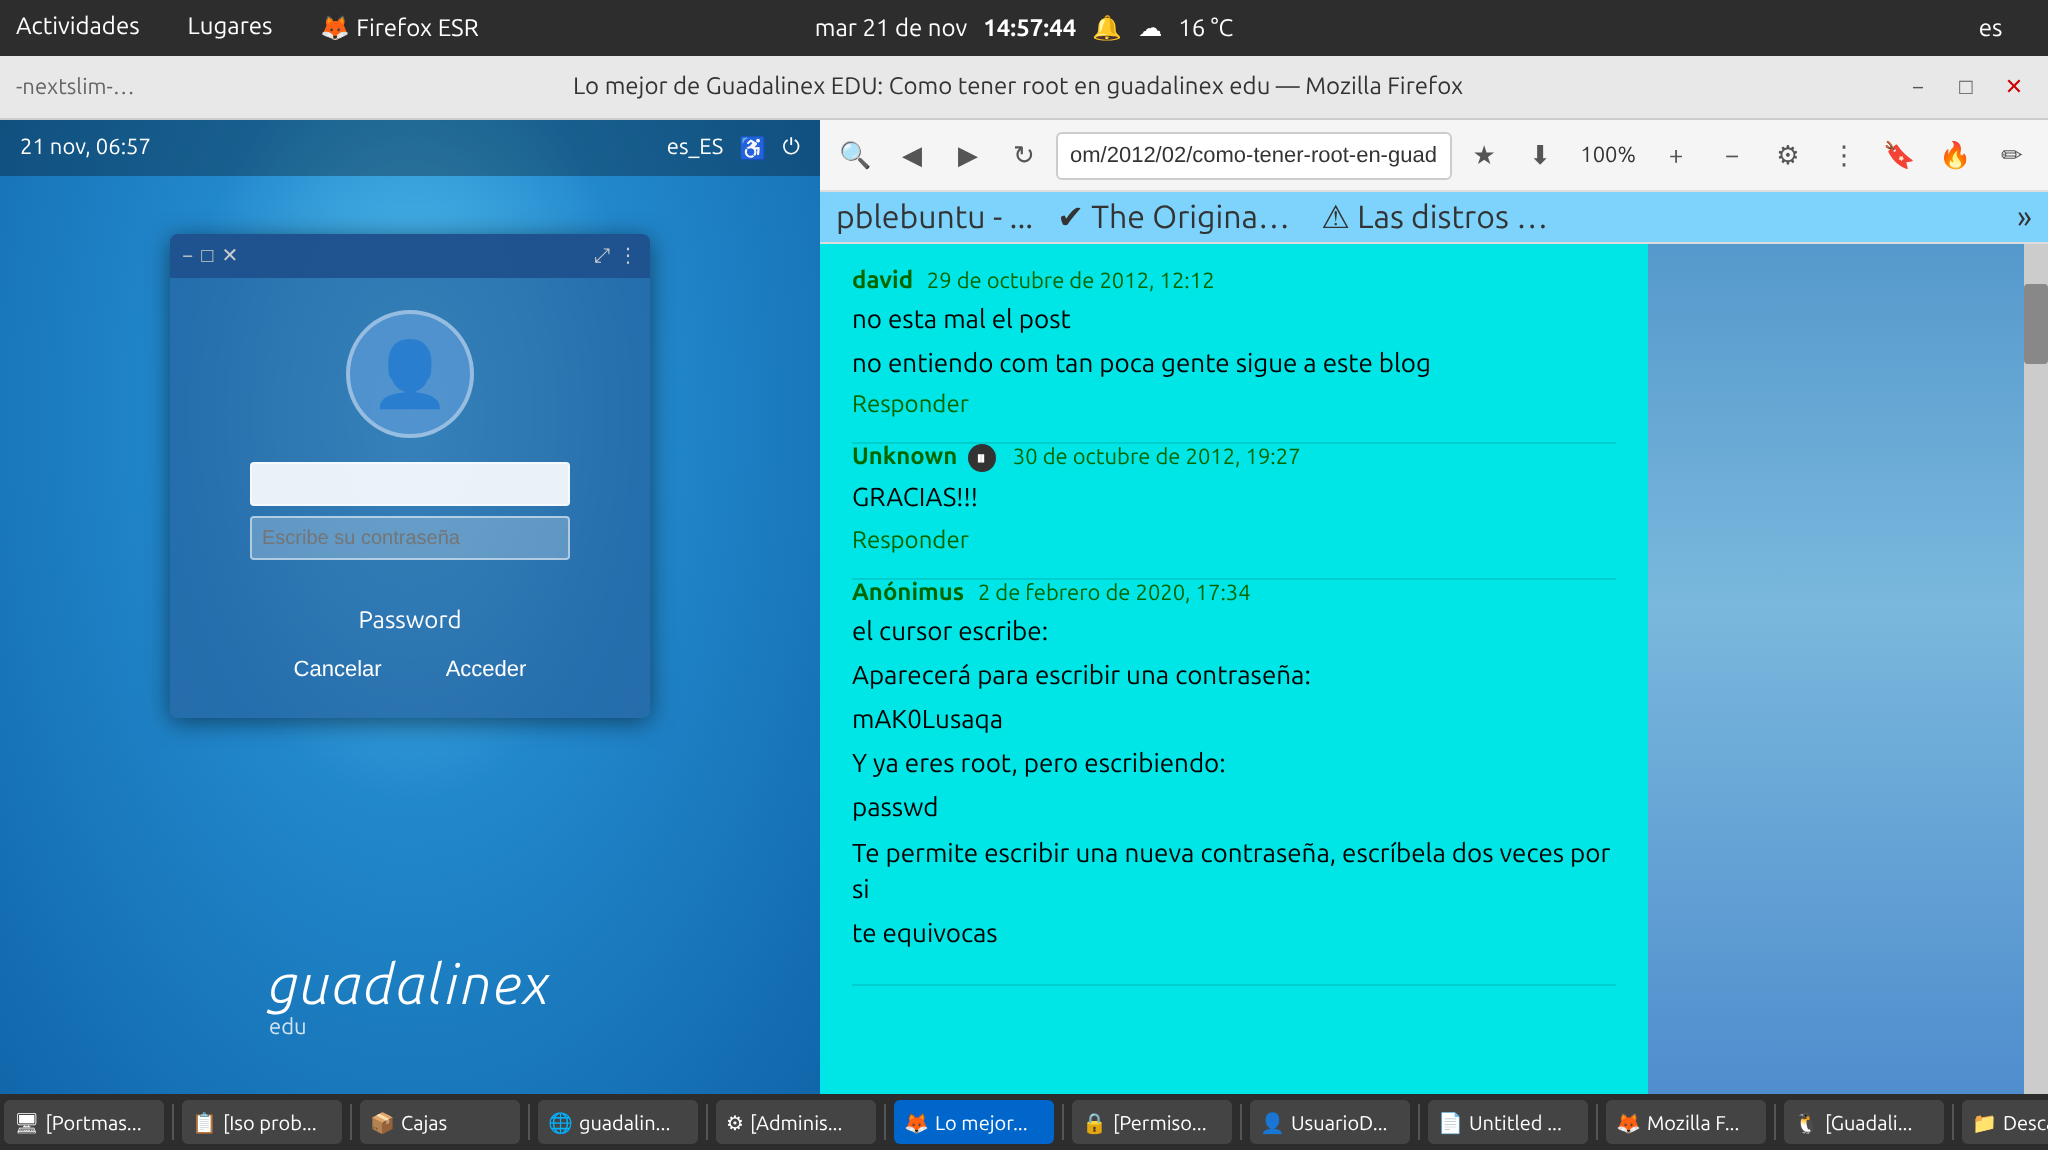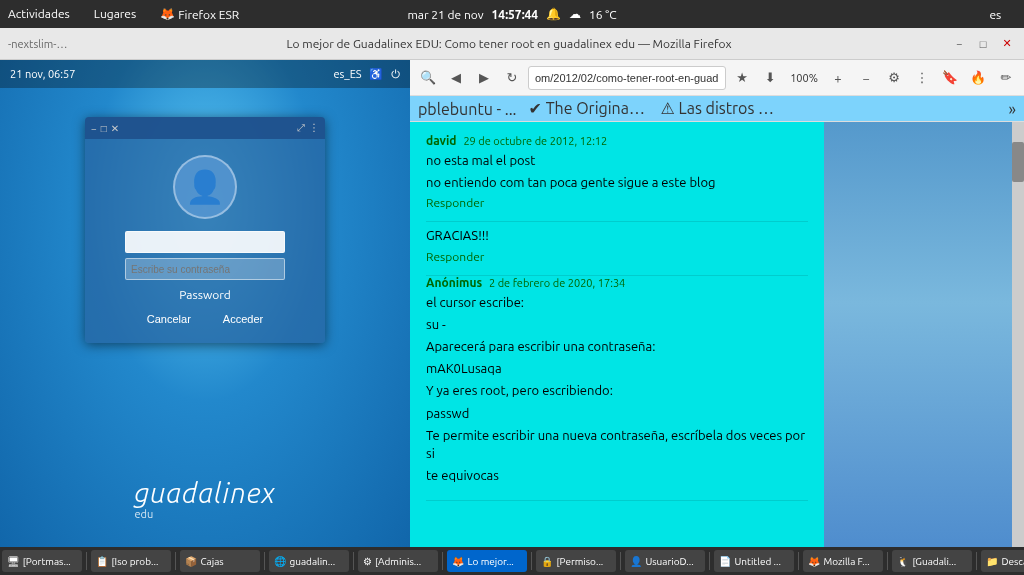--- a/index.html
+++ b/index.html
@@ -213,21 +213,21 @@
               </div>
             </div>
 
             <div style="padding: 16px; display:flex; flex-direction:column; align-items:center;">
               <div id="avatar-circle">
                 <span id="avatar-icon">👤</span>
               </div>
 
               <input type="text" id="username-input" style="width: 160px; height: 22px; background: rgba(255, 255, 255, 0.9); border: 1px solid rgba(255, 255, 255, 0.6); border-radius: 2px; font-size: 11px; padding: 0px 5px; margin-bottom: 5px;">
 
-              <input type="password" id="password-input" style="width: 160px; height: 22px; background: rgba(255, 255, 255, 0.25); border: 1px solid rgba(255, 255, 255, 0.5); border-radius: 2px; font-size: 10px; padding: 0px 5px; margin-bottom: 8px; color: rgba(255, 255, 255, 0.8);" placeholder="Escribe su contraseña">
+              <input type="password" id="password-input" style="width: 160px; height: 22px; background: rgba(255, 255, 255, 0.25); border: 1px solid rgba(255, 255, 255, 0.5); border-radius: 2px; font-size: 10px; padding: 0px 5px; margin-bottom: 24px; color: rgba(255, 255, 255, 0.8);" placeholder="Escribe su contraseña">
 
               <div id="password-label" style="color:#fff; font-size:12px; margin-bottom:10px;">Password</div>
 
               <div id="lock-buttons">
                 <button class="lock-btn">Cancelar</button>
                 <button class="lock-btn">Acceder</button>
               </div>
             </div>
           </div>
 
@@ -273,31 +273,35 @@
               <div class="comment-author">
                 <span>david</span>
                 <span class="comment-date" style="font-weight:normal; margin-left:4px;">29 de octubre de 2012, 12:12</span>
               </div>
               <div class="comment-text">no esta mal el post</div>
               <div class="comment-text">no entiendo com tan poca gente sigue a este blog</div>
               <a class="comment-reply" href="#">Responder</a>
             </div>
 
             <div class="comment">
+              <div class="comment-author">
+                <span>Unknown</span>
+                <span class="author-badge">⏸</span>
+                <span class="comment-date" style="font-weight:normal; margin-left:4px;">30 de octubre de 2012, 19:27</span>
+              </div>
               <div class="comment-text">GRACIAS!!!</div>
               <a class="comment-reply" href="#">Responder</a>
             </div>
 
             <div class="comment">
               <div class="comment-author">
                 <span>Anónimus</span>
                 <span class="comment-date" style="font-weight:normal; margin-left:4px;">2 de febrero de 2020, 17:34</span>
               </div>
               <div class="comment-text">el cursor escribe:</div>
-              <div class="comment-text">su -</div>
               <div class="comment-text">Aparecerá para escribir una contraseña:</div>
               <div class="comment-text">mAK0Lusaqa</div>
               <div class="comment-text">Y ya eres root, pero escribiendo:</div>
               <div class="comment-text">passwd</div>
               <div class="comment-text">Te permite escribir una nueva contraseña, escríbela dos veces por si</div>
               <div class="comment-text">te equivocas</div>
             </div>
 
           </div>
 

